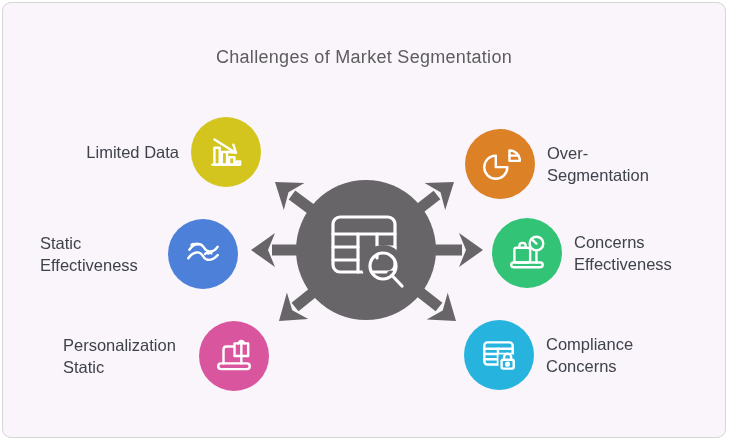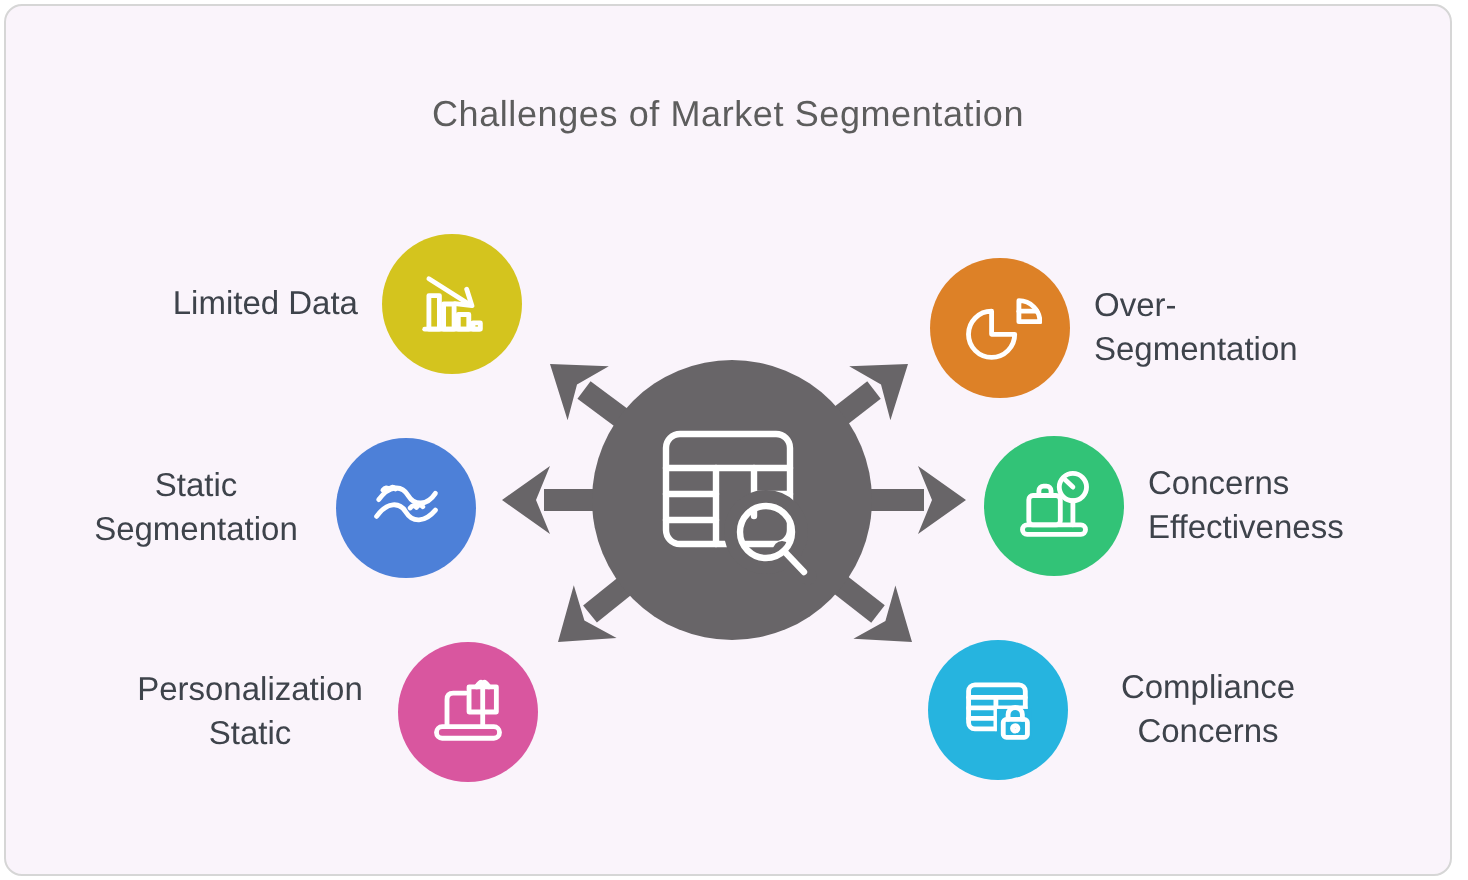--- a/index.html
+++ b/index.html
@@ -19,21 +19,21 @@
   .overlay{position:absolute;left:0;top:0;pointer-events:none;}
   .item-row{position:absolute;display:flex;align-items:center;gap:12px;}
   .bubble{
     width:70px;height:70px;border-radius:50%;flex:0 0 auto;
     display:flex;align-items:center;justify-content:center;
   }
   .bubble svg{display:block;}
   .label{
     font-size:16.5px;line-height:22px;color:#3e434b;font-weight:400;
   }
-  .label.right-align{text-align:center;}
+  .label.right-align{text-align:left;}
   .label.nowrap{white-space:nowrap;}
   .w112{width:116px;}
   .w124{width:124px;}
 </style>
 </head>
 <body>
 
 <div class="stage">
   <div class="card"></div>
 
@@ -80,21 +80,21 @@
         <rect x="16" y="20" width="5" height="12"></rect>
         <rect x="23" y="25" width="5" height="7"></rect>
         <rect x="30" y="29" width="3.5" height="3"></rect>
         <path d="M9,8 L28,20"></path>
         <path d="M27,13 L29.5,20.8 L21.5,19.8"></path>
       </svg>
     </div>
   </div>
 
   <div class="item-row" style="top:219px;right:490px;">
-    <div class="label right-align w112">Static Segmentation</div>
+    <div class="label right-align w112">Static Effectiveness</div>
     <div class="bubble" style="background: rgb(77, 128, 216); color: rgb(77, 128, 216);">
       <svg width="42" height="42" viewBox="0 0 40 40" fill="none" stroke="#ffffff" stroke-width="2.3" stroke-linecap="round" stroke-linejoin="round">
         <path d="M7,16 C12,9 18,9 21,14 C24,19 30,19 34,13"></path>
         <path d="M6,24 C11,17 17,17 20,22 C23,27 29,27 34,21"></path>
         <path d="M9,11.5 q1.5,-2 3,-0.3 q1.5,-2 3,-0.3"></path>
         <path d="M22,20 q1.5,-2 3,-0.3 q1.5,-2 3,-0.3"></path>
       </svg>
     </div>
   </div>
 
@@ -130,21 +130,21 @@
         <path d="M29,29 V17.5"></path>
         <circle cx="29" cy="11" r="6.5"></circle>
         <path d="M29,11 L25.2,7.4"></path>
         <rect x="8" y="15" width="15" height="14" rx="2"></rect>
         <path d="M12.8,15 v-2.3 a2.2,2.2 0 0 1 2.2,-2.2 h1.4 a2.2,2.2 0 0 1 2.2,2.2 V15"></path>
       </svg>
     </div>
     <div class="label w112">Concerns Effectiveness</div>
   </div>
 
-  <div class="item-row" style="top:320px;left:464px;text-align:center;">
+  <div class="item-row" style="top:320px;left:464px;">
     <div class="bubble" style="background: rgb(38, 180, 223); color: rgb(38, 180, 223);">
       <svg width="42" height="42" viewBox="0 0 40 40" fill="none" stroke="#ffffff" stroke-width="2.3" stroke-linecap="round" stroke-linejoin="round">
         <rect x="6" y="8" width="27" height="21" rx="3"></rect>
         <path d="M6,14 H33"></path>
         <path d="M6,19 H33"></path>
         <path d="M6,24 H20"></path>
         <path d="M19,14 V29"></path>
         <rect x="19.5" y="19.5" width="16.5" height="15" fill="currentColor" stroke="none"></rect>
         <path d="M24.8,24.5 v-2.3 a3.4,3.4 0 0 1 6.8,0 V24.5"></path>
         <rect x="22.5" y="24.5" width="11.5" height="8.5" rx="1.5"></rect>

